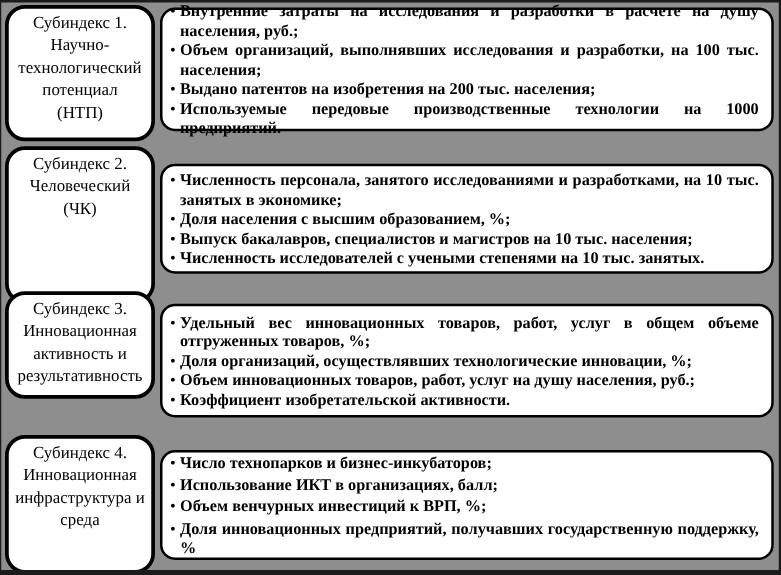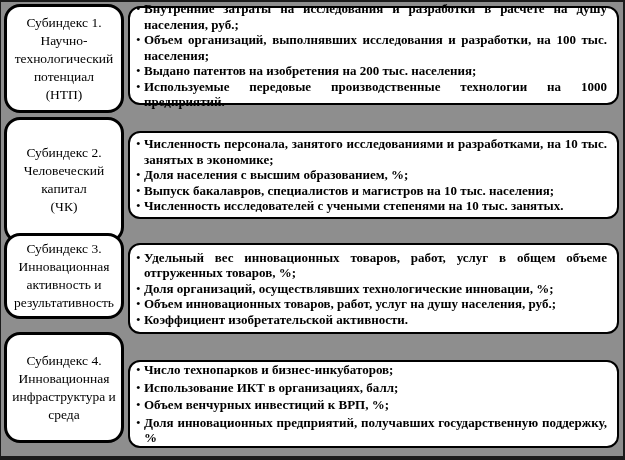--- a/index.html
+++ b/index.html
@@ -14,39 +14,39 @@
     color:#000;
     overflow:hidden;
   }
   .row{display:contents;}
   .lbox{
     position:absolute;left:3px;width:120px;
     background:#ffffff;
     border:3px solid #000;
     border-radius:16px;
     box-sizing:border-box;
-    display:flex;flex-direction:column;justify-content:center;align-items:center;
+    display:flex;flex-direction:column;justify-content:flex-start;align-items:center;
     text-align:center;
     font-size:13.5px;line-height:18px;
     padding:2px;
   }
   .rbox{
     position:absolute;left:127px;width:491px;
     background:#ffffff;
     border:2px solid #000;
     border-radius:12px;
     box-sizing:border-box;
     display:flex;flex-direction:column;justify-content:center;
     padding:3px 10px 3px 6px;
     font-size:13px;line-height:15.5px;
   }
   .lb1{top:2px;height:109px}   .rb1{top:4px;height:99px}
   .lb2{top:115px;height:126px} .rb2{top:129px;height:88px}
   .lb3{top:231px;height:86px} .rb3{top:241px;height:91px}
-  .lb4{top:330px;height:111px} .rb4{top:358px;height:88px}
+  .lb4{top:346px;height:111px} .rb4{top:358px;height:88px}
   .bullet{display:flex;}
   .rb4 .bullet{margin:1px 0;}
   .dot{flex:0 0 8px;}
   .btext{flex:1;text-align:justify;font-weight:bold;}
   .lline{width:100%;}
 </style>
 </head>
 <body>
 
 <div class="container">
@@ -76,21 +76,20 @@
         <span class="dot">•</span>
         <span class="btext">Используемые передовые производственные технологии на 1000 предприятий.</span>
       </div>
     </div>
   </div>
 
   <div class="row">
     <div class="lbox lb2">
       <div class="lline">Субиндекс 2.</div>
       <div class="lline">Человеческий</div>
-      <div class="lline">капитал</div>
       <div class="lline">(ЧК)</div>
     </div>
     <div class="rbox rb2">
       <div class="bullet">
         <span class="dot">•</span>
         <span class="btext">Численность персонала, занятого исследованиями и разработками, на 10 тыс. занятых в экономике;</span>
       </div>
       <div class="bullet">
         <span class="dot">•</span>
         <span class="btext">Доля населения с высшим образованием, %;</span>

